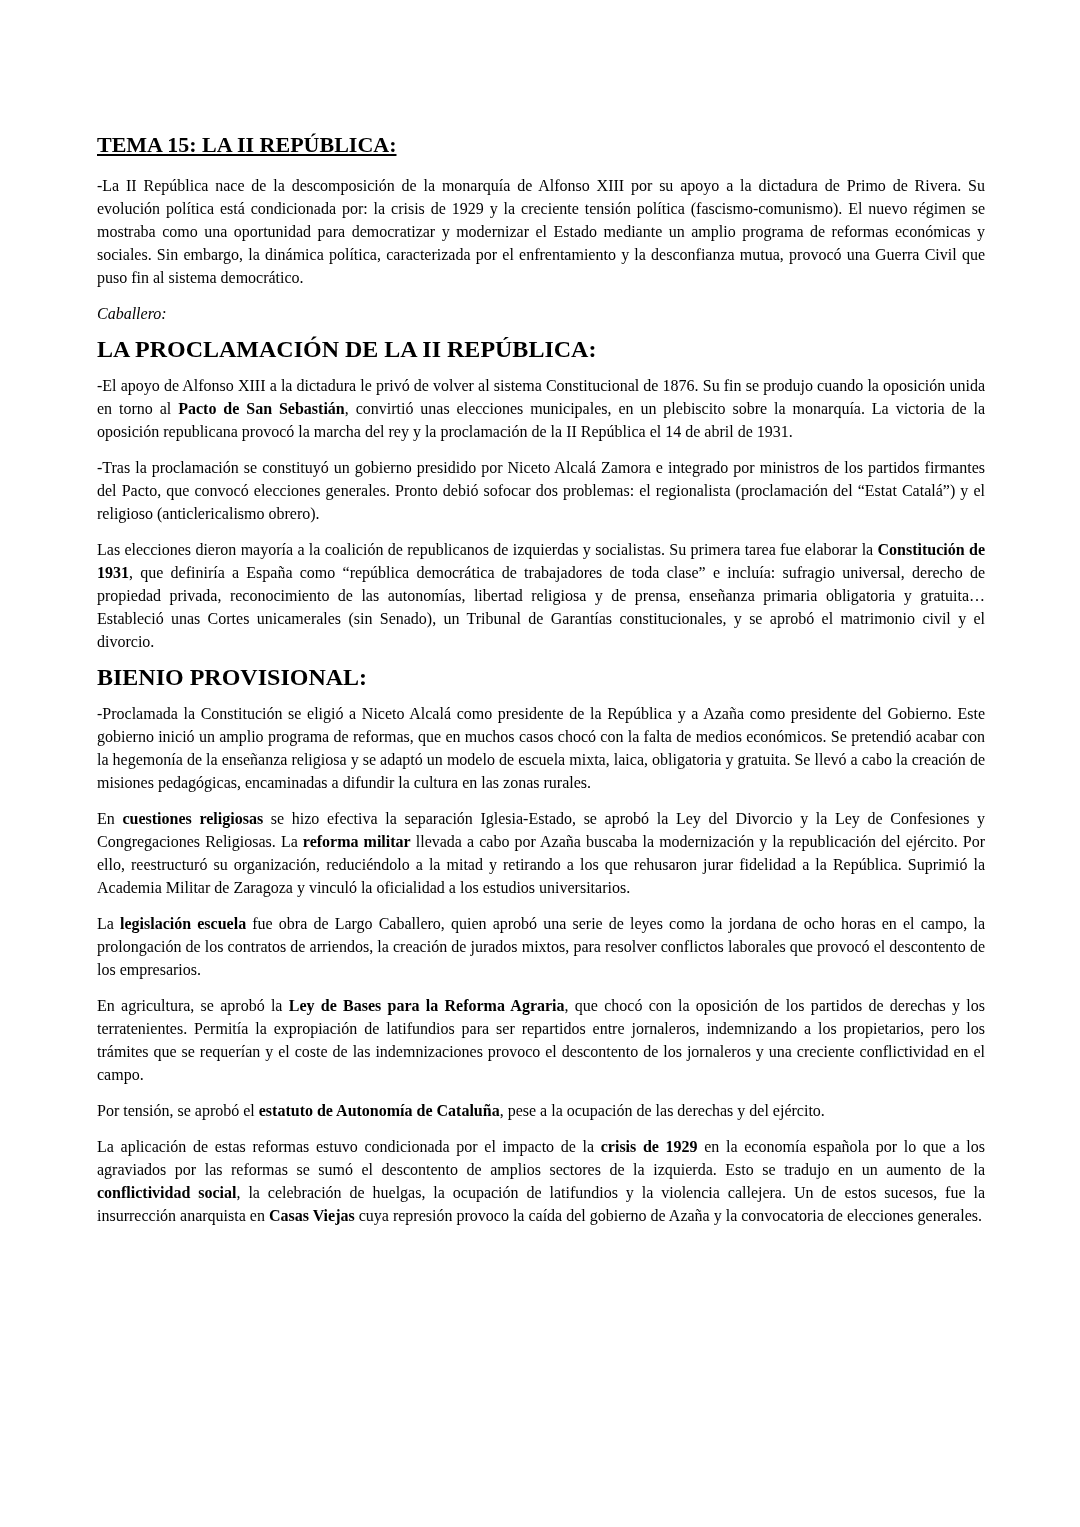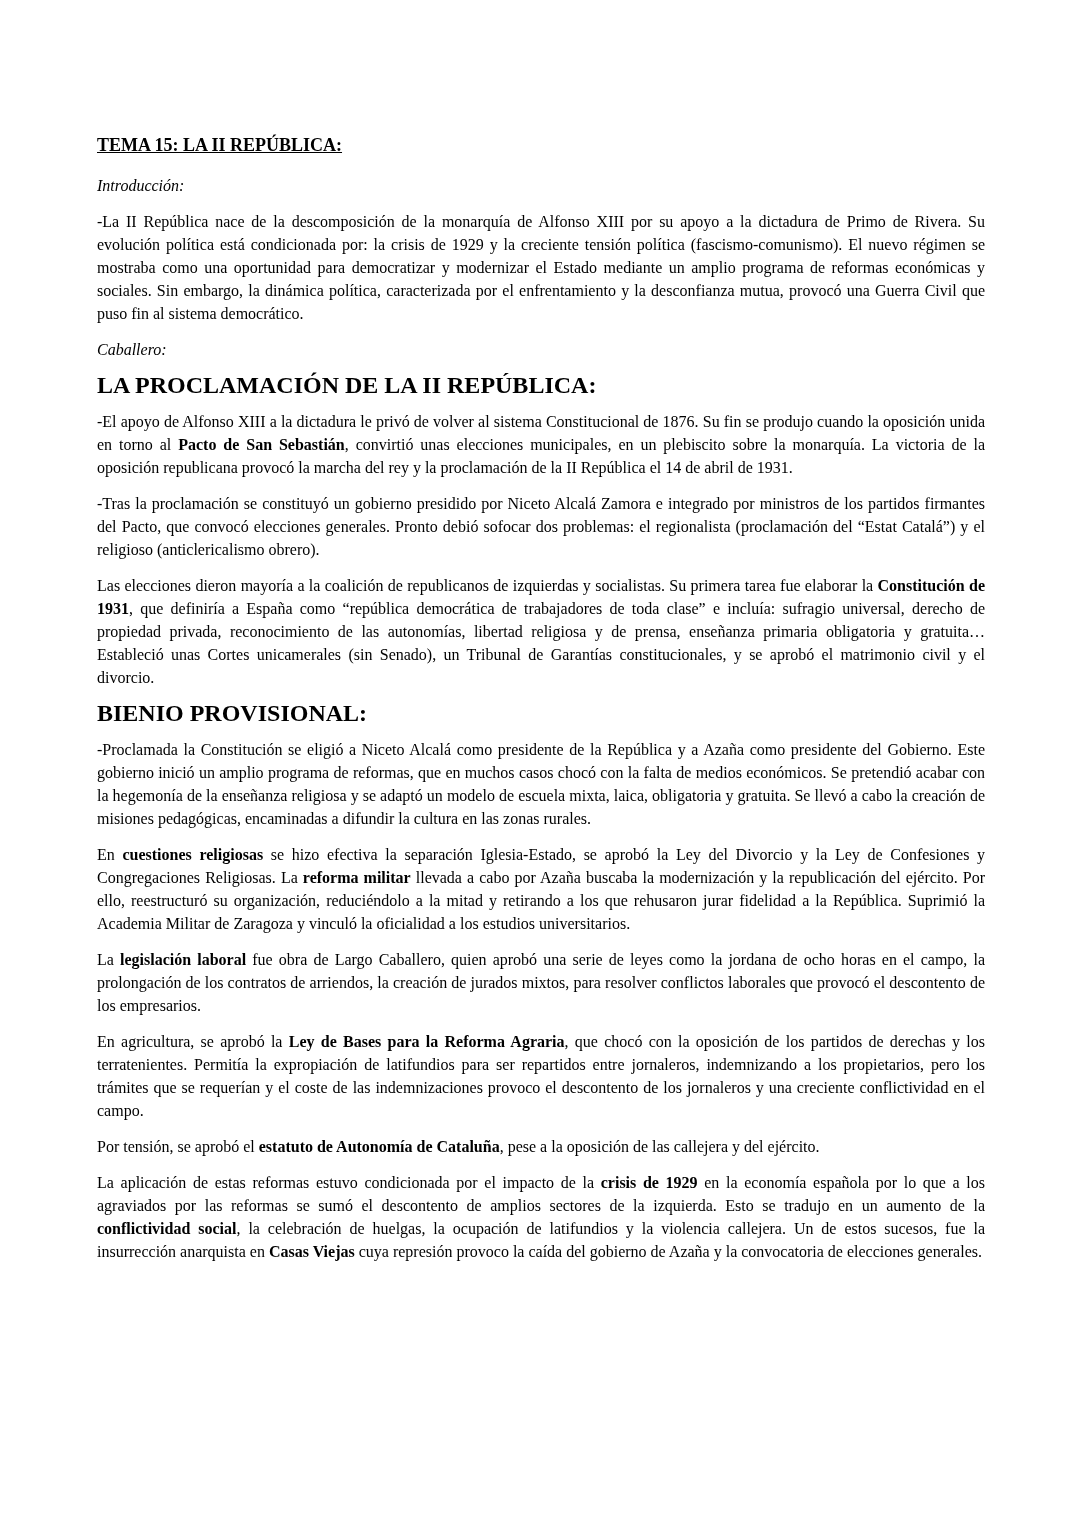--- a/index.html
+++ b/index.html
@@ -16,21 +16,21 @@
     font-family: "Liberation Serif", "DejaVu Serif", serif;
     font-size: 16px;
     line-height: 23px;
     box-sizing: border-box;
     padding: 133px 95px 40px 97px;
     overflow: hidden;
   }
   .doc-title {
     font-weight: bold;
     text-decoration: underline;
-    font-size: 18px;
+    font-size: 22px;
     line-height: 24px;
     margin: 0 0 17px 0;
   }
   .sub-italic {
     font-style: italic;
     margin: 0 0 13px 0;
   }
   .sec-heading {
     font-weight: bold;
     margin: 0 0 13px 0;
@@ -41,42 +41,41 @@
   }
   .para b { font-weight: bold; }
 </style>
 </head>
 <body>
 
 <div class="page">
 
   <h1 class="doc-title">TEMA 15: LA II REPÚBLICA:</h1>
 
-  <p class="sub-italic">Introducción:</p>
 
   <p class="para"><span>-La II República nace de la descomposición de la monarquía de Alfonso XIII por su apoyo a la dictadura de Primo de Rivera. Su evolución política está condicionada por: la crisis de 1929 y la creciente tensión política (fascismo-comunismo). El nuevo régimen se mostraba como una oportunidad para democratizar y modernizar el Estado mediante un amplio programa de reformas económicas y sociales. Sin embargo, la dinámica política, caracterizada por el enfrentamiento y la desconfianza mutua, provocó una Guerra Civil que puso fin al sistema democrático.</span></p>
 
   <p class="sub-italic">Caballero:</p>
 
   <h2 class="sec-heading">LA PROCLAMACIÓN DE LA II REPÚBLICA:</h2>
 
   <p class="para"><span>-El apoyo de Alfonso XIII a la dictadura le privó de volver al sistema Constitucional de 1876. Su fin se produjo cuando la oposición unida en torno al </span><b>Pacto de San Sebastián</b><span>, convirtió unas elecciones municipales, en un plebiscito sobre la monarquía. La victoria de la oposición republicana provocó la marcha del rey y la proclamación de la II República el 14 de abril de 1931.</span></p>
 
 
   <p class="para"><span>-Tras la proclamación se constituyó un gobierno presidido por Niceto Alcalá Zamora e integrado por ministros de los partidos firmantes del Pacto, que convocó elecciones generales. Pronto debió sofocar dos problemas: el regionalista (proclamación del “Estat Catalá”) y el religioso (anticlericalismo obrero).</span></p>
 
   <p class="para"><span>Las elecciones dieron mayoría a la coalición de republicanos de izquierdas y socialistas. Su primera tarea fue elaborar la </span><b>Constitución de 1931</b><span>, que definiría a España como “república democrática de trabajadores de toda clase” e incluía: sufragio universal, derecho de propiedad privada, reconocimiento de las autonomías, libertad religiosa y de prensa, enseñanza primaria obligatoria y gratuita… Estableció unas Cortes unicamerales (sin Senado), un Tribunal de Garantías constitucionales, y se aprobó el matrimonio civil y el divorcio.</span></p>
 
   <h2 class="sec-heading">BIENIO PROVISIONAL:</h2>
 
   <p class="para"><span>-Proclamada la Constitución se eligió a Niceto Alcalá como presidente de la República y a Azaña como presidente del Gobierno. Este gobierno inició un amplio programa de reformas, que en muchos casos chocó con la falta de medios económicos. Se pretendió acabar con la hegemonía de la enseñanza religiosa y se adaptó un modelo de escuela mixta, laica, obligatoria y gratuita. Se llevó a cabo la creación de misiones pedagógicas, encaminadas a difundir la cultura en las zonas rurales.</span></p>
 
   <p class="para"><span>En </span><b>cuestiones religiosas</b><span> se hizo efectiva la separación Iglesia-Estado, se aprobó la Ley del Divorcio y la Ley de Confesiones y Congregaciones Religiosas. La </span><b>reforma militar</b><span> llevada a cabo por Azaña buscaba la modernización y la republicación del ejército. Por ello, reestructuró su organización, reduciéndolo a la mitad y retirando a los que rehusaron jurar fidelidad a la República. Suprimió la Academia Militar de Zaragoza y vinculó la oficialidad a los estudios universitarios.</span></p>
 
-  <p class="para"><span>La </span><b>legislación laboral</b><span> fue obra de Largo Caballero, quien aprobó una serie de leyes como la jordana de ocho horas en el campo, la prolongación de los contratos de arriendos, la creación de jurados mixtos, para resolver conflictos laborales que provocó el descontento de los empresarios.</span></p>
+  <p class="para"><span>La </span><b>legislación escuela</b><span> fue obra de Largo Caballero, quien aprobó una serie de leyes como la jordana de ocho horas en el campo, la prolongación de los contratos de arriendos, la creación de jurados mixtos, para resolver conflictos laborales que provocó el descontento de los empresarios.</span></p>
 
   <p class="para"><span>En agricultura, se aprobó la </span><b>Ley de Bases para la Reforma Agraria</b><span>, que chocó con la oposición de los partidos de derechas y los terratenientes. Permitía la expropiación de latifundios para ser repartidos entre jornaleros, indemnizando a los propietarios, pero los trámites que se requerían y el coste de las indemnizaciones provoco el descontento de los jornaleros y una creciente conflictividad en el campo.</span></p>
 
-  <p class="para"><span>Por tensión, se aprobó el </span><b>estatuto de Autonomía de Cataluña</b><span>, pese a la oposición de las callejera y del ejército.</span></p>
+  <p class="para"><span>Por tensión, se aprobó el </span><b>estatuto de Autonomía de Cataluña</b><span>, pese a la ocupación de las derechas y del ejército.</span></p>
 
   <p class="para"><span>La aplicación de estas reformas estuvo condicionada por el impacto de la </span><b>crisis de 1929</b><span> en la economía española por lo que a los agraviados por las reformas se sumó el descontento de amplios sectores de la izquierda. Esto se tradujo en un aumento de la </span><b>conflictividad social</b><span>, la celebración de huelgas, la ocupación de latifundios y la violencia callejera. Un de estos sucesos, fue la insurrección anarquista en </span><b>Casas Viejas</b><span> cuya represión provoco la caída del gobierno de Azaña y la convocatoria de elecciones generales.</span></p>
 
 </div>
 
 </body></html>

